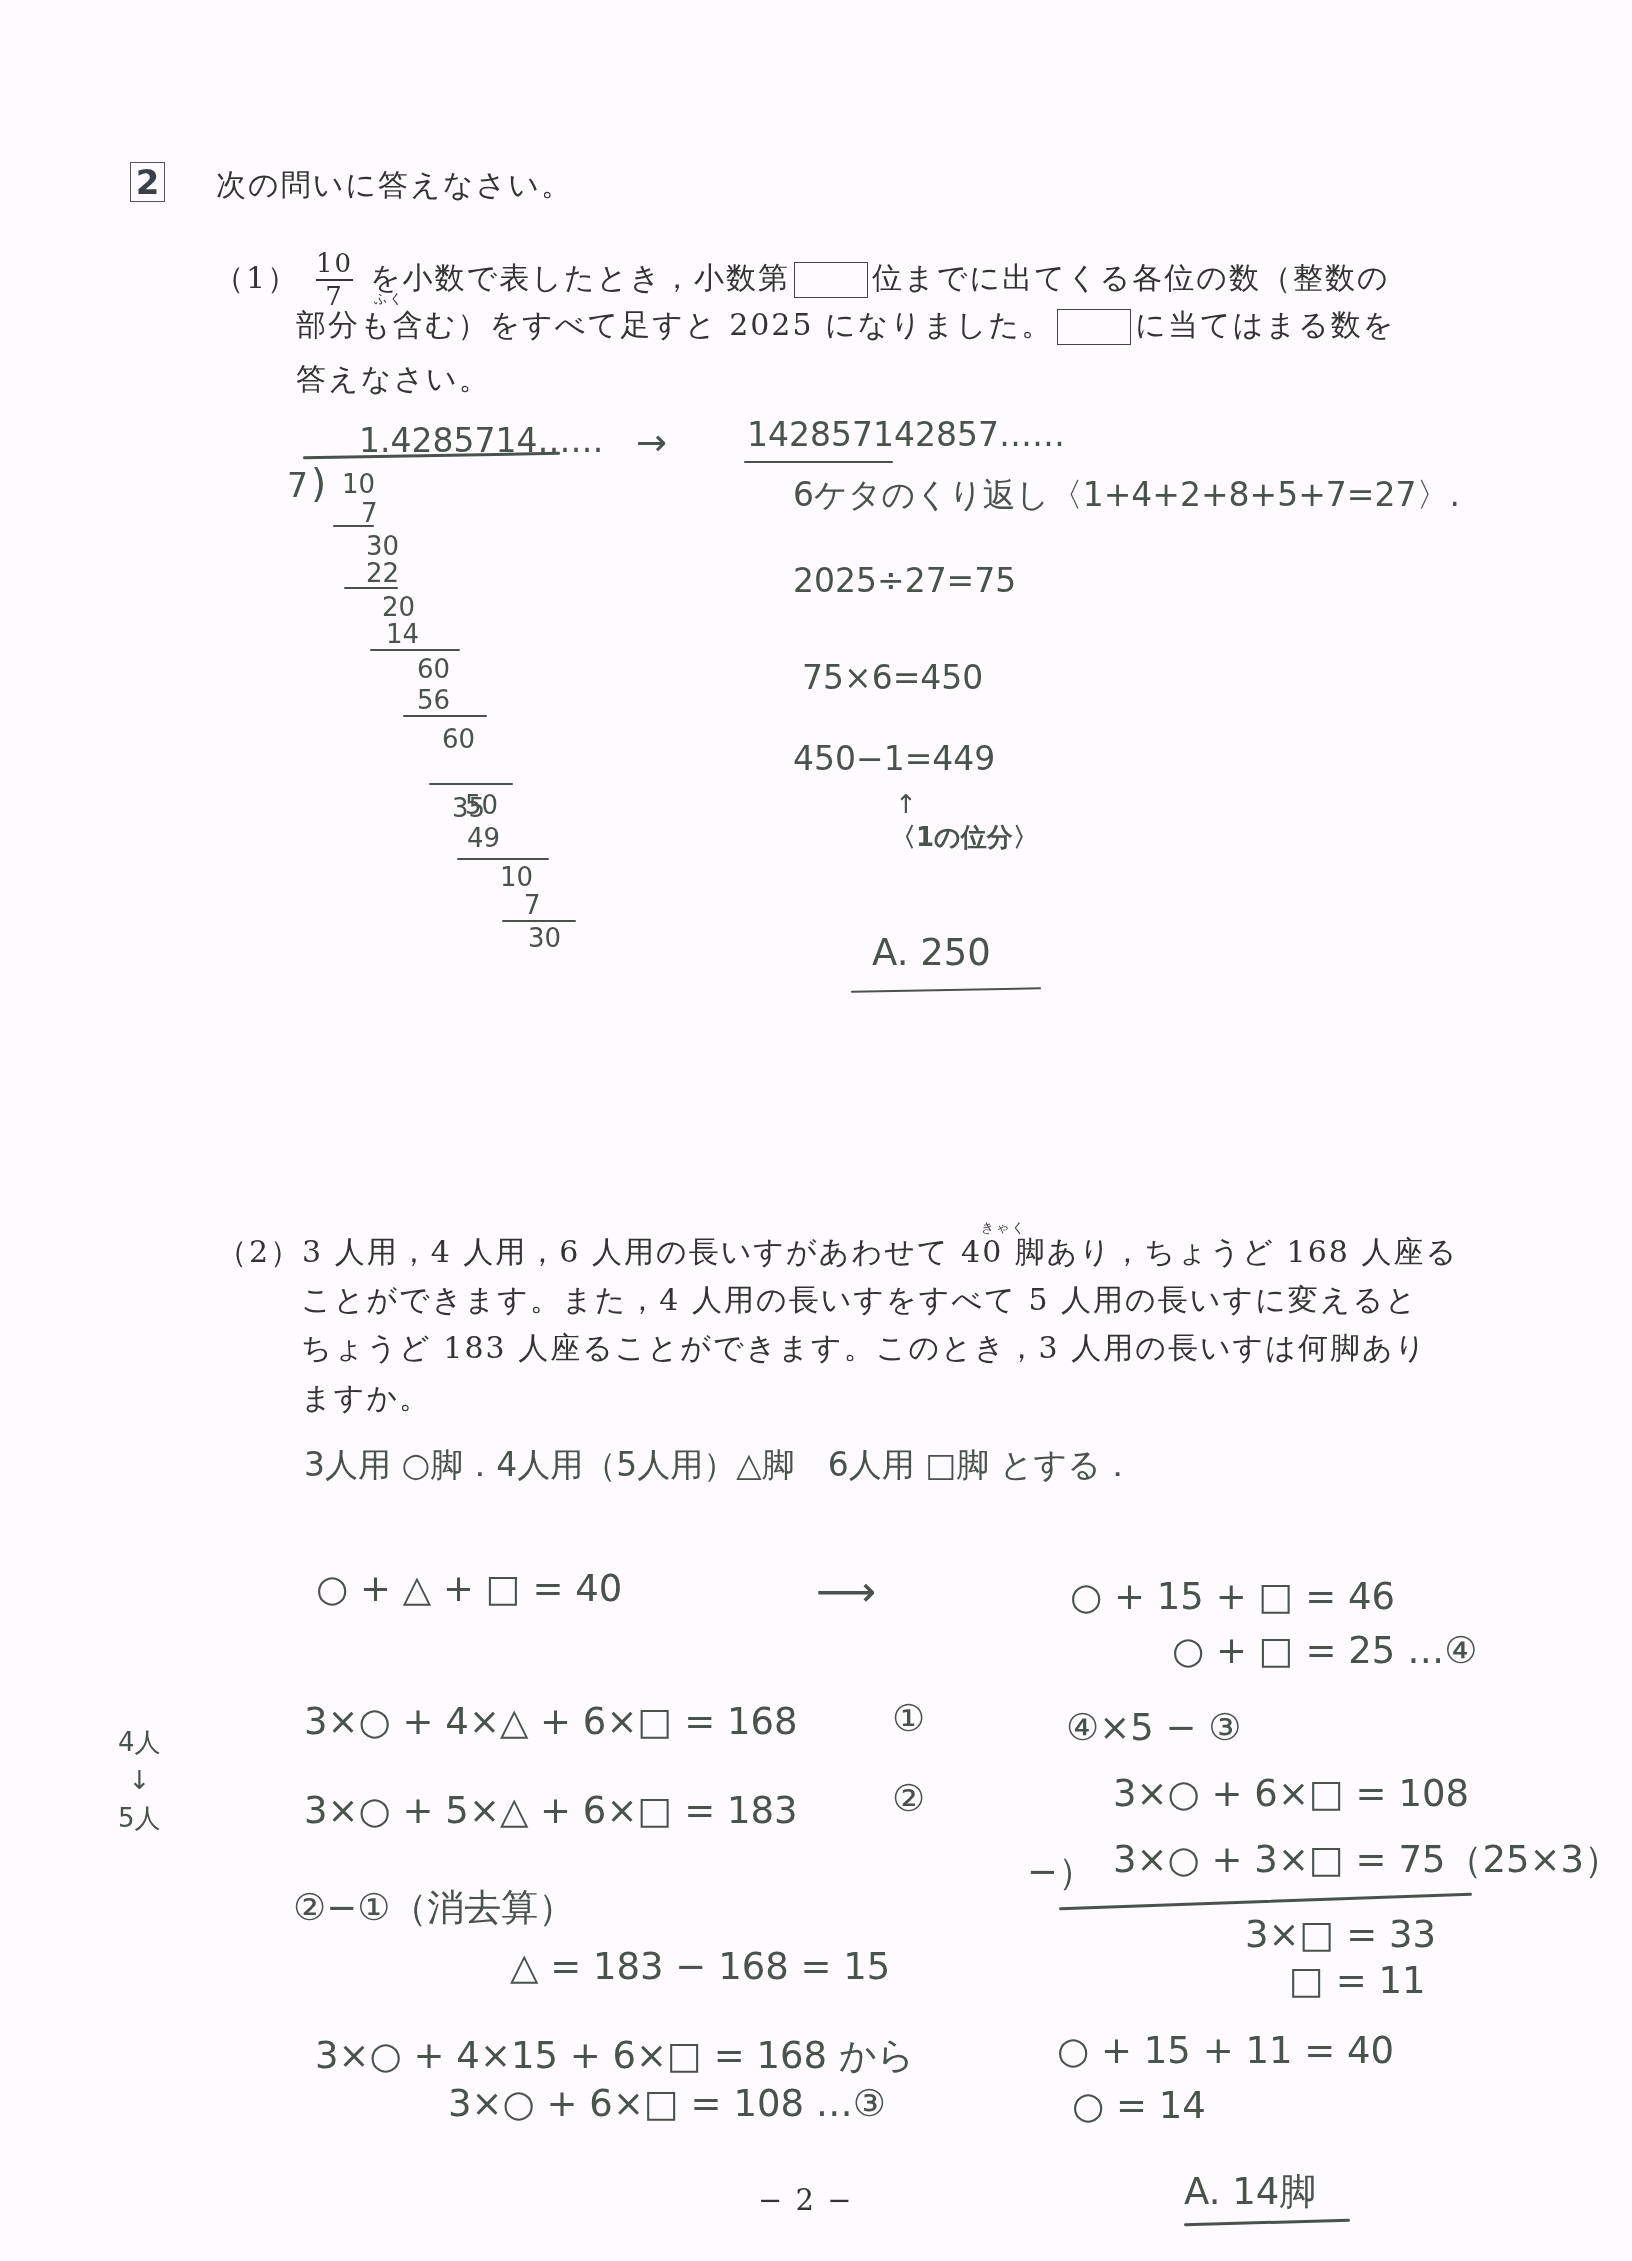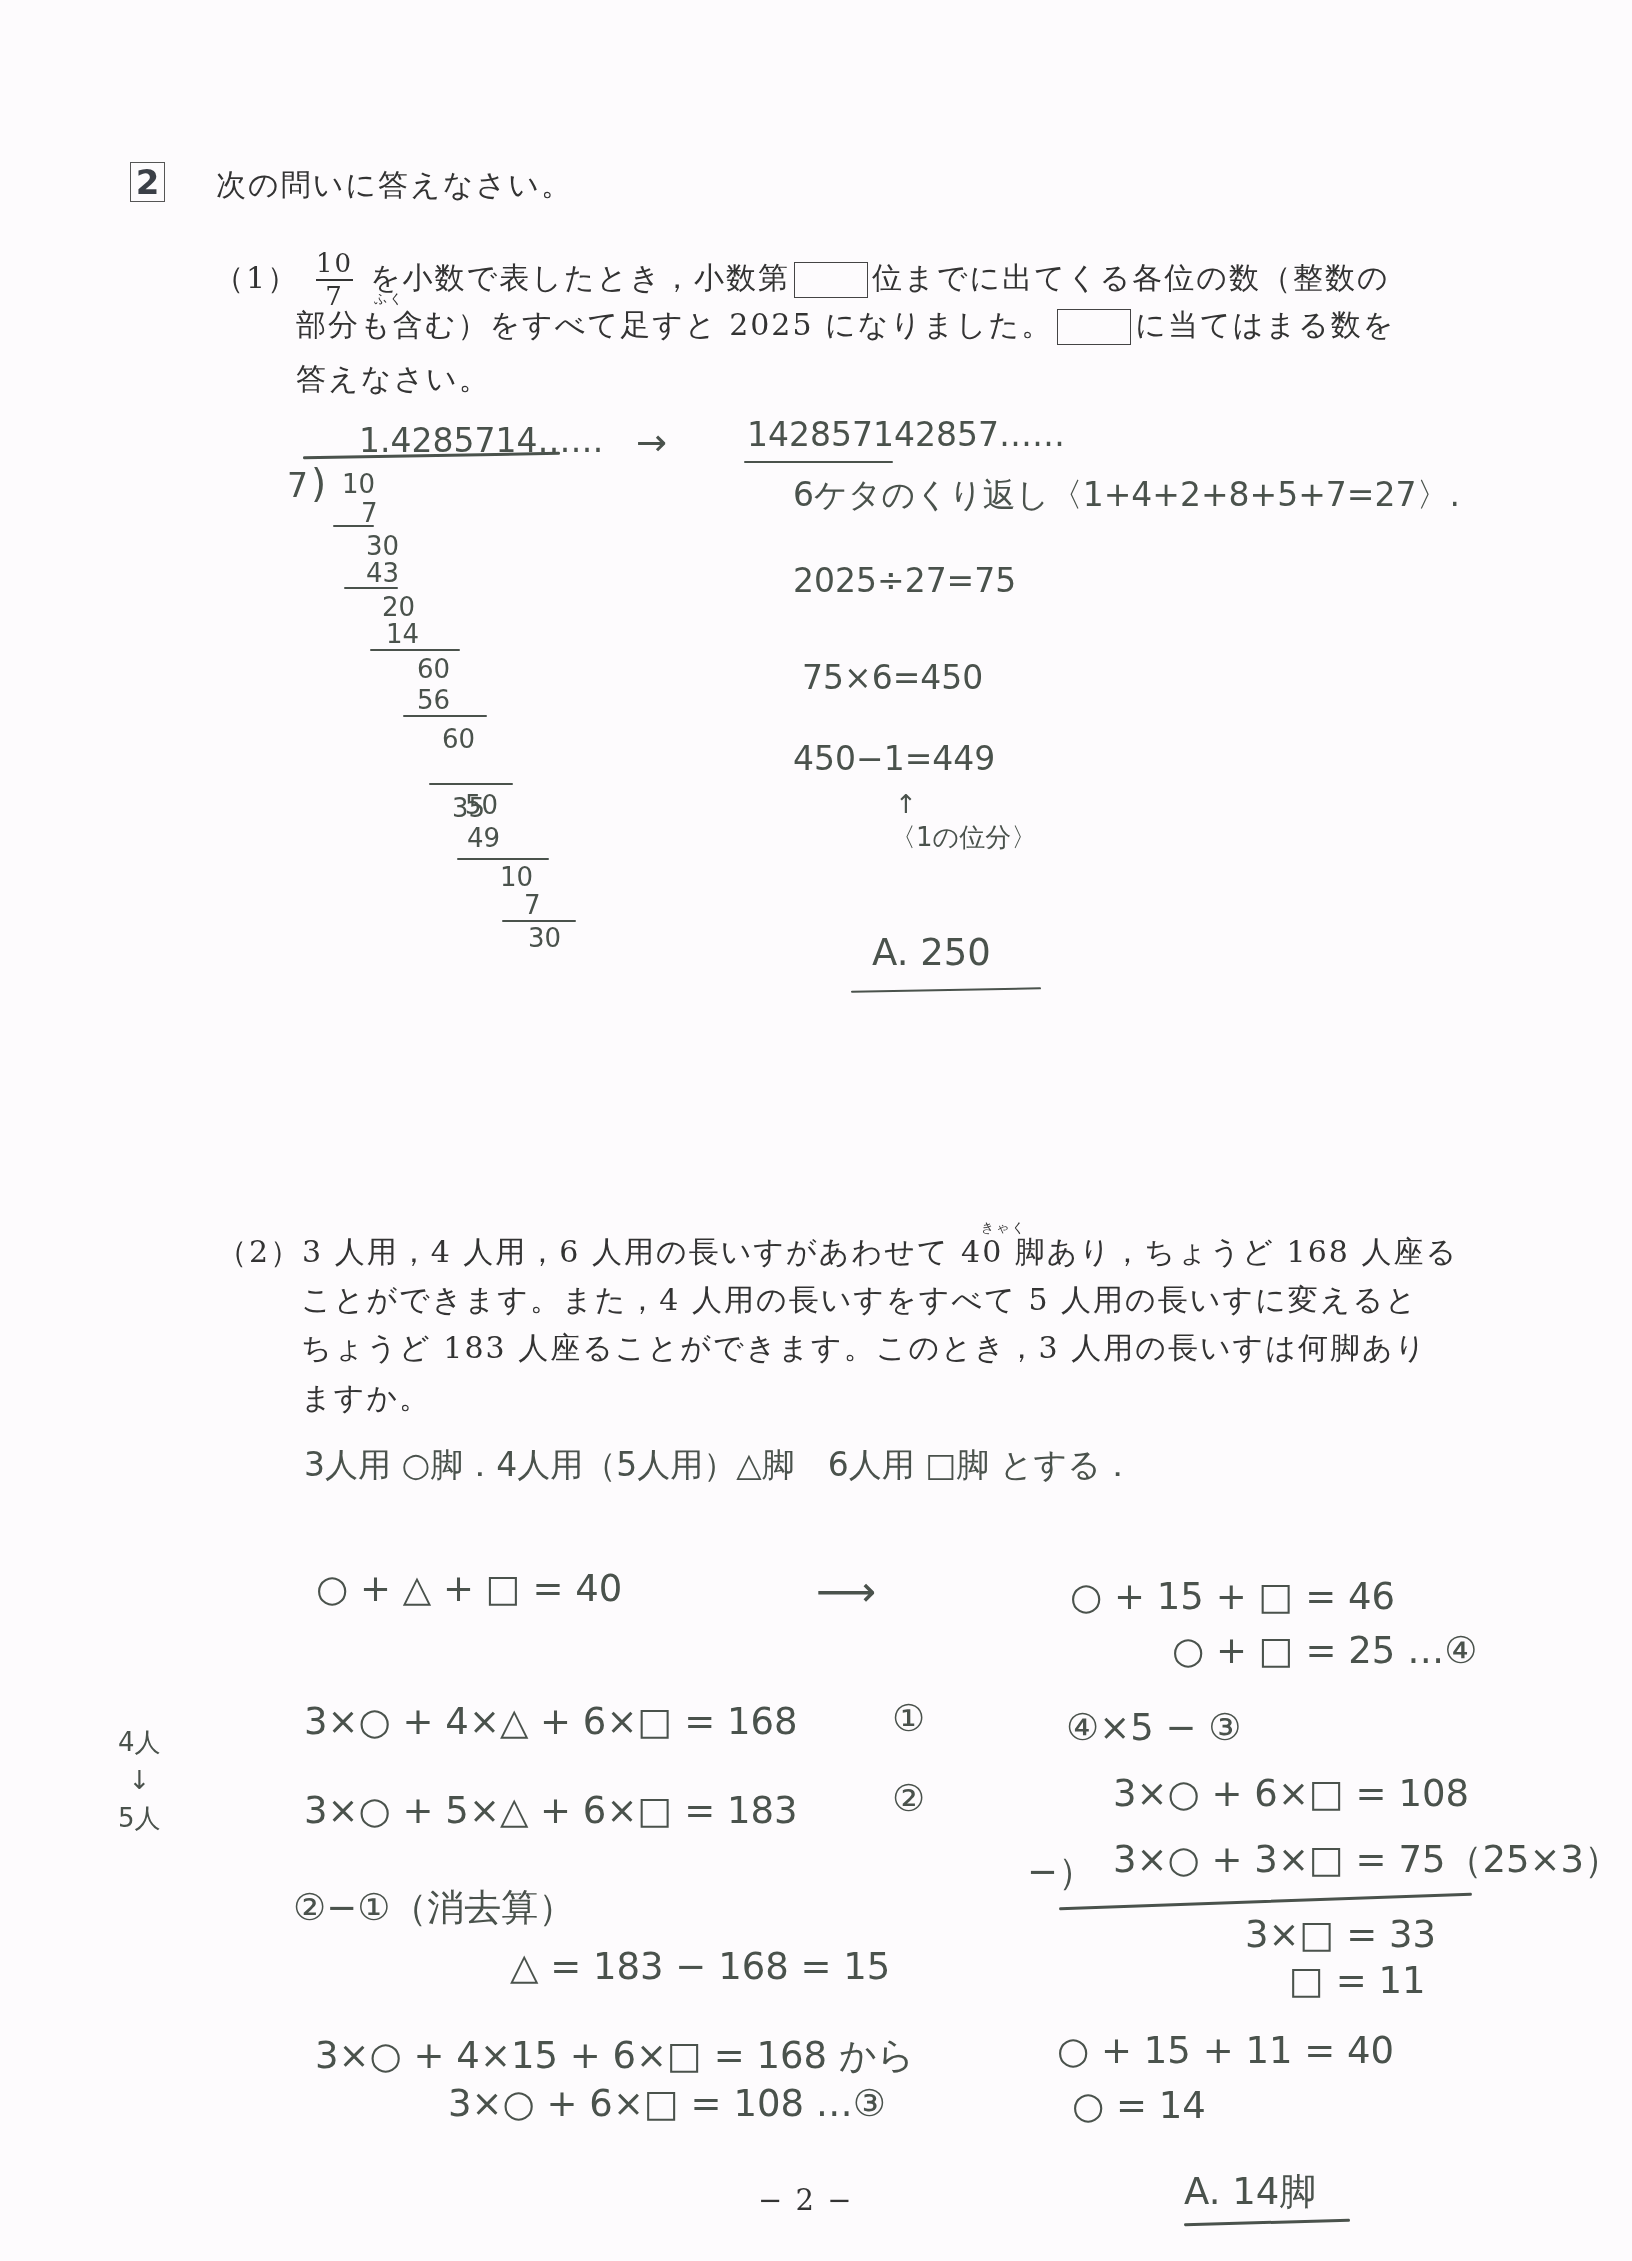--- a/index.html
+++ b/index.html
@@ -50,21 +50,21 @@
 
 <div class="abs hand hand-m" style="left:359px; top:421px;">1.4285714……</div>
 <div class="line" style="left:303px; top:454px; width:257px; transform:rotate(-1deg);"></div>
 <div class="abs hand hand-m" style="left:287px; top:466px;">7</div>
 <div class="abs hand hand-l" style="left:311px; top:461px; font-size:39px;">)</div>
 
 <div class="abs hand hand-s" style="left:342px; top:469px;">10</div>
 <div class="abs hand hand-s" style="left:361px; top:498px;">7</div>
 <div class="line" style="left:333px; top:525px; width:41px; height:2px;"></div>
 <div class="abs hand hand-s" style="left:366px; top:531px;">30</div>
-<div class="abs hand hand-s" style="left:366px; top:558px;">43</div>
+<div class="abs hand hand-s" style="left:366px; top:558px;">22</div>
 <div class="line" style="left:344px; top:521px; width:0; height:0;"></div>
 <div class="line" style="left:344px; top:587px; width:54px; height:2px;"></div>
 <div class="abs hand hand-s" style="left:382px; top:592px;">20</div>
 <div class="abs hand hand-s" style="left:386px; top:619px;">14</div>
 <div class="line" style="left:370px; top:649px; width:90px; height:2px;"></div>
 <div class="abs hand hand-s" style="left:417px; top:654px;">60</div>
 <div class="abs hand hand-s" style="left:417px; top:685px;">56</div>
 <div class="line" style="left:403px; top:715px; width:84px; height:2px;"></div>
 <div class="abs hand hand-s" style="left:442px; top:724px;">60</div>
 <div class="abs hand hand-s" style="left:440px; top:793px;margin-left:12px;">35</div>
@@ -78,21 +78,21 @@
 <div class="abs hand hand-s" style="left:528px; top:923px;">30</div>
 
 <div class="abs hand hand-l" style="left:636px; top:421px;">→</div>
 <div class="abs hand hand-m" style="left:747px; top:415px;">142857142857……</div>
 <div class="line" style="left:744px; top:461px; width:149px; height:2px;"></div>
 <div class="abs hand hand-m" style="left:793px; top:473px;">6ケタのくり返し〈1+4+2+8+5+7=27〉.</div>
 <div class="abs hand hand-m" style="left:793px; top:561px;">2025÷27=75</div>
 <div class="abs hand hand-m" style="left:802px; top:658px;">75×6=450</div>
 <div class="abs hand hand-m" style="left:793px; top:739px;">450−1=449</div>
 <div class="abs hand hand-s" style="left:895px; top:789px;">↑</div>
-<div class="abs hand hand-s" style="left:890px; top:820px;">〈1の位分〉</div>
+<div class="abs hand hand-s" style="left:890px; top:820px;font-weight:bold;">〈1の位分〉</div>
 <div class="abs hand hand-l" style="left:872px; top:931px;">A. 250</div>
 <div class="line" style="left:851px; top:989px; width:190px; height:2px; transform:rotate(-1deg);"></div>
 
 <div class="abs print ruby" style="left:981px; top:1219px;">きゃく</div>
 <div class="abs print" style="left:217px; top:1232px;">
   <span>（2）</span><span>3 人用，4 人用，6 人用の長いすがあわせて 40 脚あり，ちょうど 168 人座る</span>
 </div>
 <div class="abs print" style="left:301px; top:1280px;">ことができます。また，4 人用の長いすをすべて 5 人用の長いすに変えると</div>
 <div class="abs print" style="left:301px; top:1328px;">ちょうど 183 人座ることができます。このとき，3 人用の長いすは何脚あり</div>
 <div class="abs print" style="left:301px; top:1378px;">ますか。</div>

